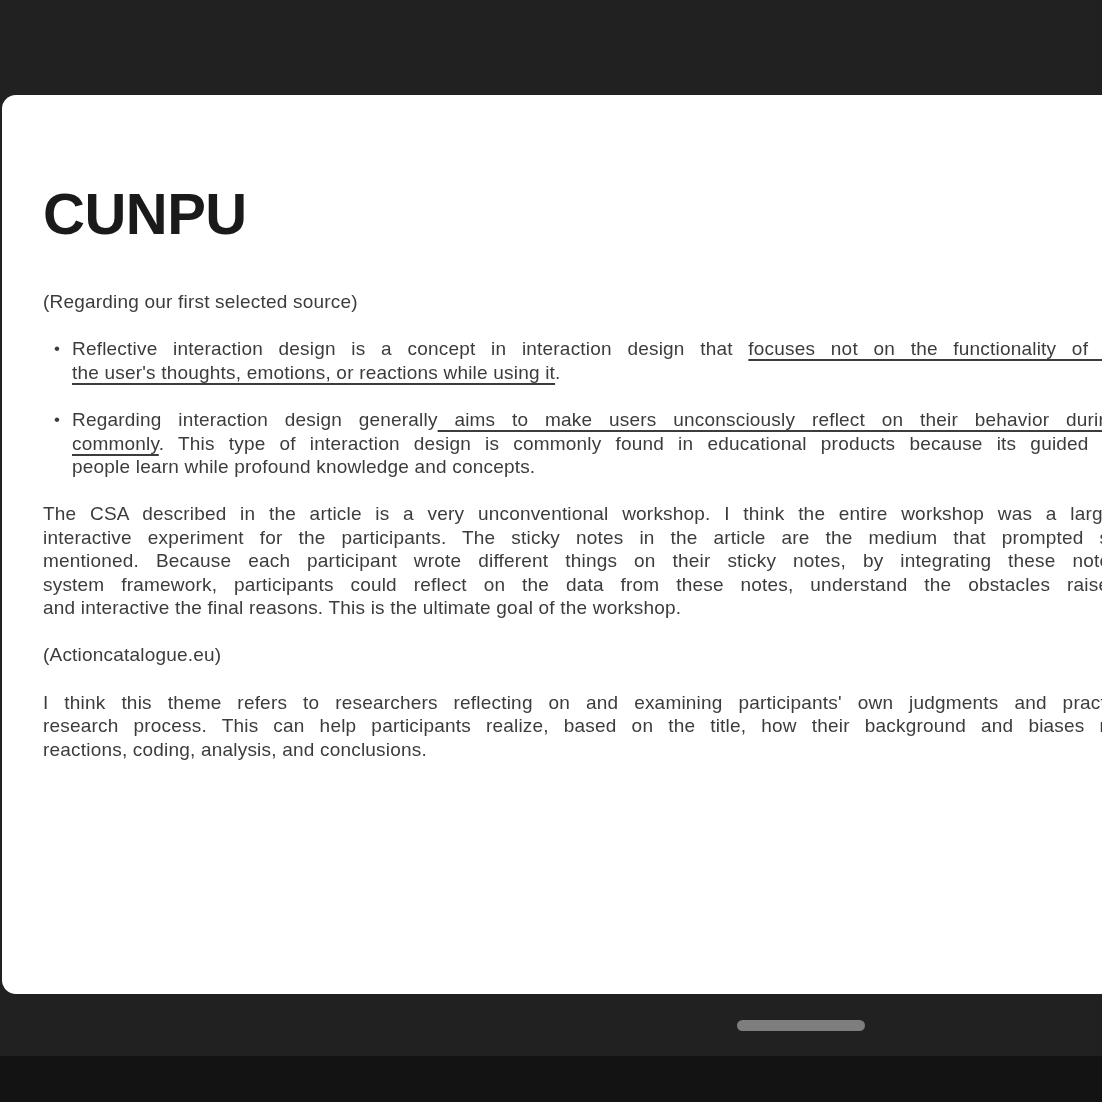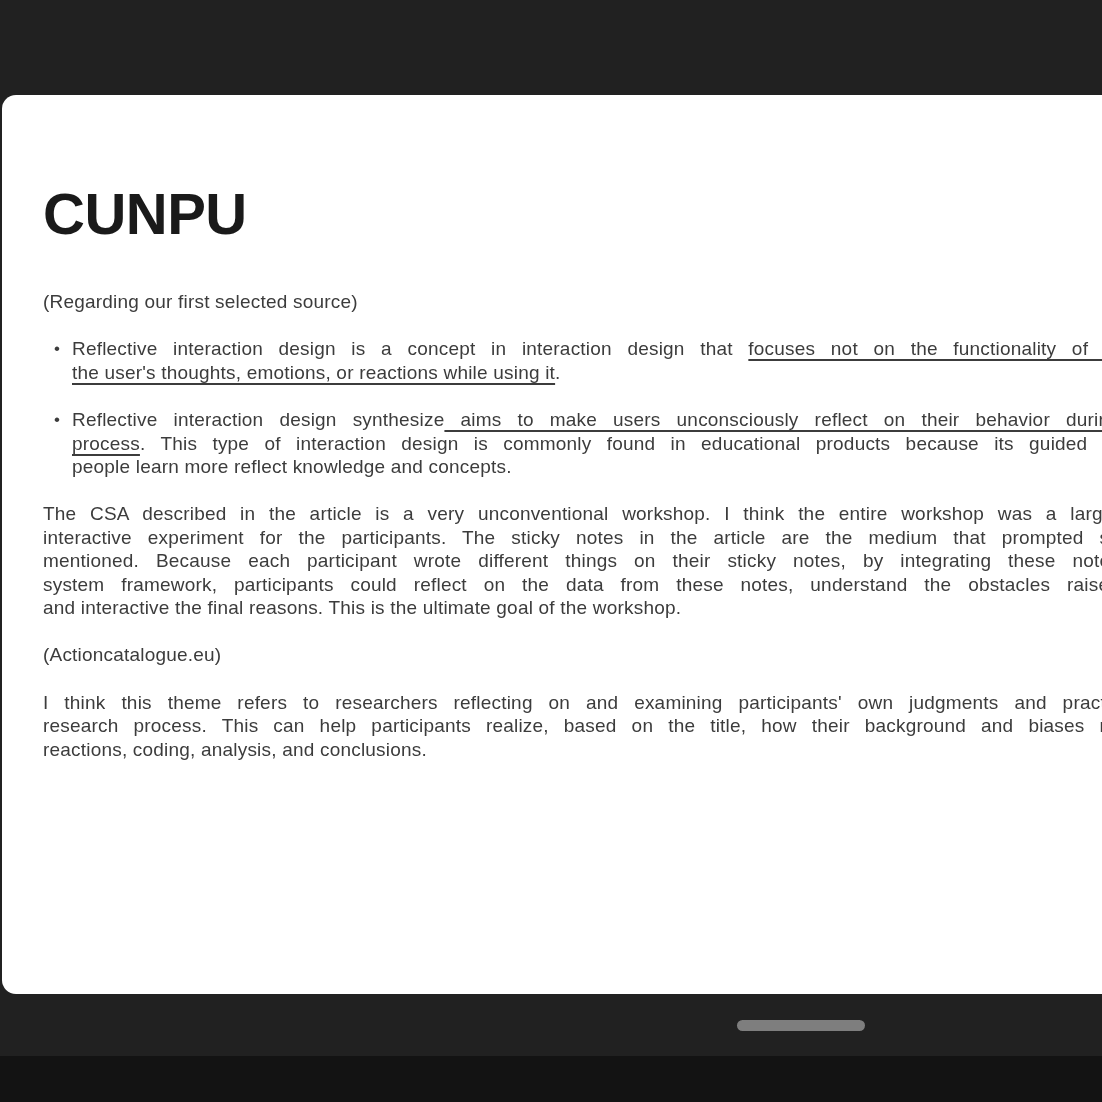--- a/index.html
+++ b/index.html
@@ -100,23 +100,23 @@
       <span class="bullet-marker">•</span>
       <div class="bullet-lines">
           <div class="line fill"><span>Reflective interaction design is a concept in interaction design that </span><span class="u">focuses not on the functionality of th</span></div>
           <div class="line"><span class="u">the user's thoughts, emotions, or reactions while using it</span><span>.</span></div>
         </div>
     </div>
 
     <div class="block bullet-row">
       <span class="bullet-marker">•</span>
       <div class="bullet-lines">
-          <div class="line fill"><span>Reflective interaction design synthesize</span><span class="u"> aims to make users unconsciously reflect on their behavior during</span></div>
-          <div class="line fill"><span class="u">process</span><span>. This type of interaction design is commonly found in educational products because its guided re</span></div>
-          <div class="line"><span>people learn more reflect knowledge and concepts.</span></div>
+          <div class="line fill"><span>Regarding interaction design generally</span><span class="u"> aims to make users unconsciously reflect on their behavior during</span></div>
+          <div class="line fill"><span class="u">commonly</span><span>. This type of interaction design is commonly found in educational products because its guided re</span></div>
+          <div class="line"><span>people learn while profound knowledge and concepts.</span></div>
         </div>
     </div>
 
     <div class="block para-lines">
         <div class="line fill"><span>The CSA described in the article is a very unconventional workshop. I think the entire workshop was a large-</span></div>
         <div class="line fill"><span>interactive experiment for the participants. The sticky notes in the article are the medium that prompted se</span></div>
         <div class="line fill"><span>mentioned. Because each participant wrote different things on their sticky notes, by integrating these notes</span></div>
         <div class="line fill"><span>system framework, participants could reflect on the data from these notes, understand the obstacles raised</span></div>
         <div class="line"><span>and interactive the final reasons. This is the ultimate goal of the workshop.</span></div>
       </div>

